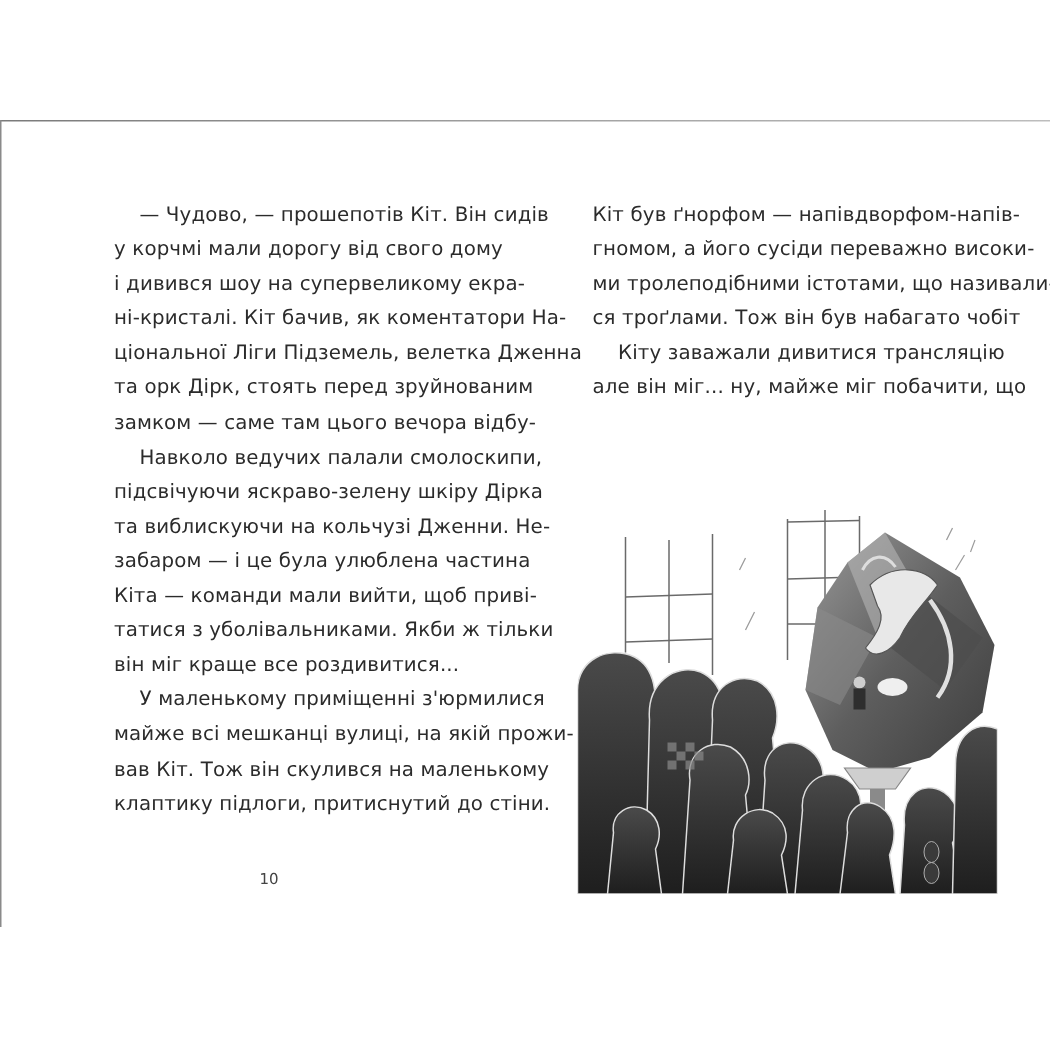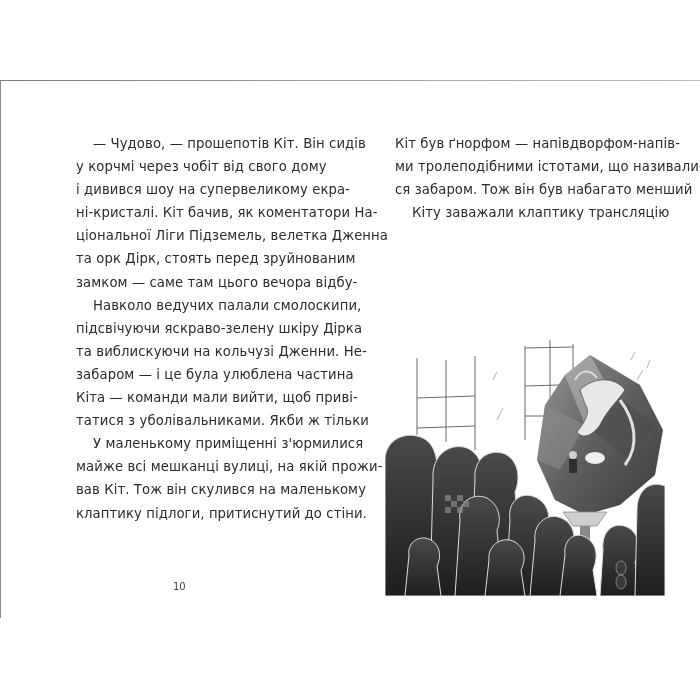--- a/index.html
+++ b/index.html
@@ -103,54 +103,57 @@
 <body>
 
 <div class="spread">
   <div class="top-edge"></div>
   <div class="left-edge"></div>
 
   <div class="page page-left">
     <div class="text-block left-text">
       <div>
         <span class="line indent">— Чудово, — прошепотів Кіт. Він сидів</span>
-        <span class="line">у корчмі через чобіт від свого дому</span>
+        <span class="line">у корчмі мали дорогу від свого дому</span>
         <span class="line">і дивився шоу на супервеликому екра-</span>
         <span class="line">ні-кристалі. Кіт бачив, як коментатори На-</span>
         <span class="line">ціональної Ліги Підземель, велетка Дженна</span>
         <span class="line">та орк Дірк, стоять перед зруйнованим</span>
         <span class="line">замком — саме там цього вечора відбу-</span>
       </div>
       <div>
         <span class="line indent">Навколо ведучих палали смолоскипи,</span>
         <span class="line">підсвічуючи яскраво-зелену шкіру Дірка</span>
         <span class="line">та виблискуючи на кольчузі Дженни. Не-</span>
         <span class="line">забаром — і це була улюблена частина</span>
         <span class="line">Кіта — команди мали вийти, щоб приві-</span>
         <span class="line">татися з уболівальниками. Якби ж тільки</span>
+        <span class="line last">він міг краще все роздивитися...</span>
       </div>
       <div>
         <span class="line indent">У маленькому приміщенні з'юрмилися</span>
         <span class="line">майже всі мешканці вулиці, на якій прожи-</span>
         <span class="line">вав Кіт. Тож він скулився на маленькому</span>
         <span class="line">клаптику підлоги, притиснутий до стіни.</span>
       </div>
     </div>
     <div class="page-number">10</div>
   </div>
 
   <div class="page page-right">
     <div class="text-block right-text">
       <div>
         <span class="line">Кіт був ґнорфом — напівдворфом-напів-</span>
+        <span class="line">гномом, а його сусіди переважно високи-</span>
         <span class="line">ми тролеподібними істотами, що називали-</span>
-        <span class="line">ся забаром. Тож він був набагато менший</span>
-      </div>
-      <div>
-        <span class="line indent">Кіту заважали клаптику трансляцію</span>
+        <span class="line">ся троґлами. Тож він був набагато чобіт</span>
+      </div>
+      <div>
+        <span class="line indent">Кіту заважали дивитися трансляцію</span>
+        <span class="line">але він міг... ну, майже міг побачити, що</span>
       </div>
     </div>
 
     <div class="illustration">
       <svg viewBox="0 0 280 266" preserveAspectRatio="none">
         <defs>
           <linearGradient id="crystalG" x1="0" y1="0" x2="1" y2="1">
             <stop offset="0" stop-color="#9a9a9a"></stop>
             <stop offset="0.5" stop-color="#5e5e5e"></stop>
             <stop offset="1" stop-color="#3c3c3c"></stop>

